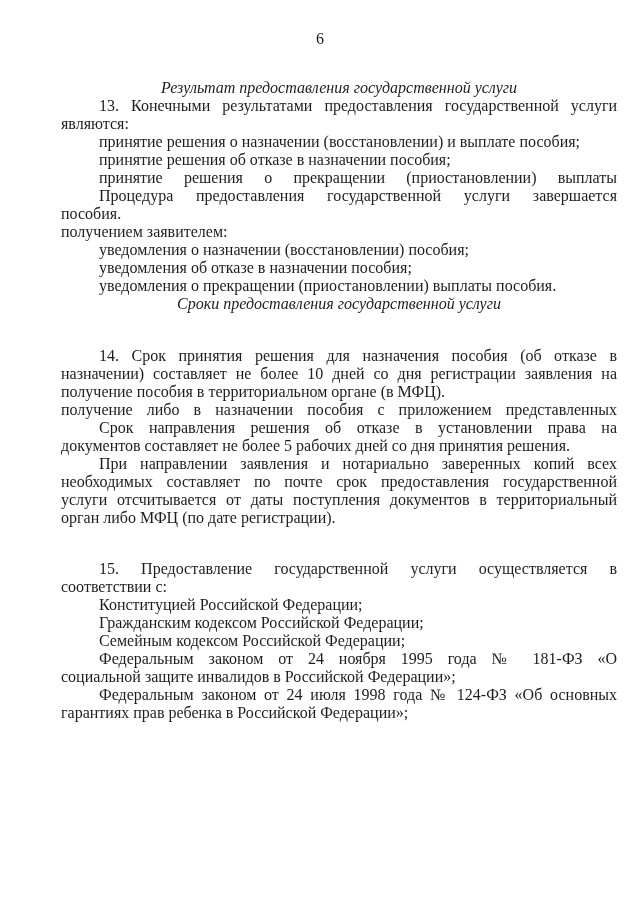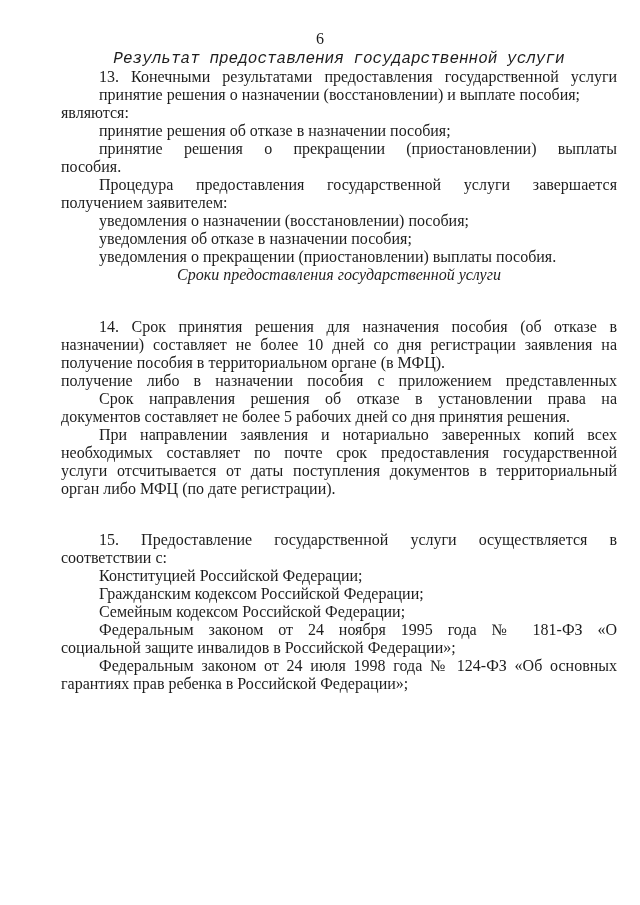--- a/index.html
+++ b/index.html
@@ -23,21 +23,21 @@
     width: 556px;
   }
   .page-num {
     margin-top: 30px;
     text-align: center;
   }
   .heading {
     font-style: italic;
     text-align: center;
   }
-  .h-result { margin-top: 2px; font-family: Liberation Mono, monospace; }
+  .h-result { margin-top: 31px; }
   .h-terms  { }
   .h-acts   { margin-top: 28px; }
   .group-13 { }
   .group-14 { margin-top: 34px; }
   .group-15 { margin-top: 33px; }
   .ln { white-space: normal; }
   .ind { padding-left: 38px; }
   .st {
     text-align: justify;
     text-align-last: justify;
@@ -48,26 +48,26 @@
 
 <div class="page">
   <div class="page-num">6</div>
 
   <div class="column">
 
     <div class="heading h-result">Результат предоставления государственной услуги</div>
 
     <div class="group-13">
       <div class="ln ind st">13. Конечными результатами предоставления государственной услуги</div>
+      <div class="ln">являются:</div>
       <div class="ln ind">принятие решения о назначении (восстановлении) и выплате пособия;</div>
-      <div class="ln">являются:</div>
       <div class="ln ind">принятие решения об отказе в назначении пособия;</div>
       <div class="ln ind st">принятие решения о прекращении (приостановлении) выплаты</div>
+      <div class="ln ind st">Процедура предоставления государственной услуги завершается</div>
       <div class="ln">пособия.</div>
-      <div class="ln ind st">Процедура предоставления государственной услуги завершается</div>
       <div class="ln">получением заявителем:</div>
       <div class="ln ind">уведомления о назначении (восстановлении) пособия;</div>
       <div class="ln ind">уведомления об отказе в назначении пособия;</div>
       <div class="ln ind">уведомления о прекращении (приостановлении) выплаты пособия.</div>
     </div>
 
     <div class="heading h-terms">Сроки предоставления государственной услуги</div>
 
     <div class="group-14">
       <div class="ln ind st">14. Срок принятия решения для назначения пособия (об отказе в</div>

